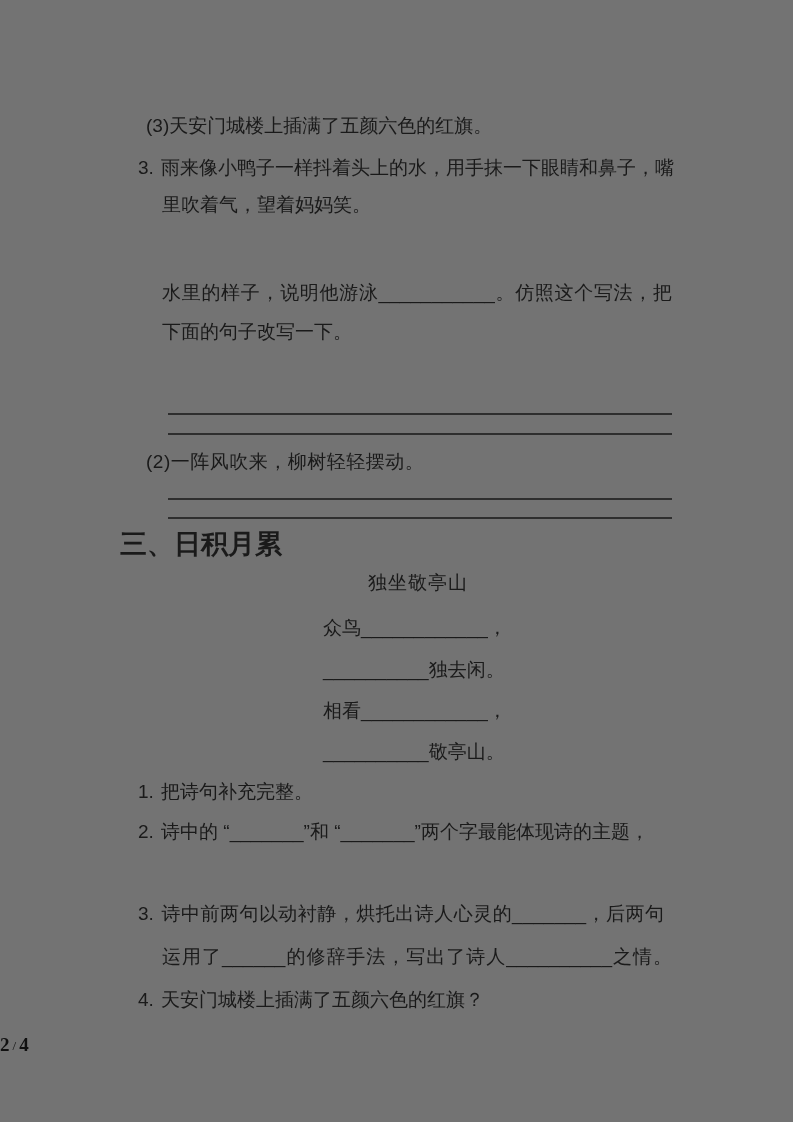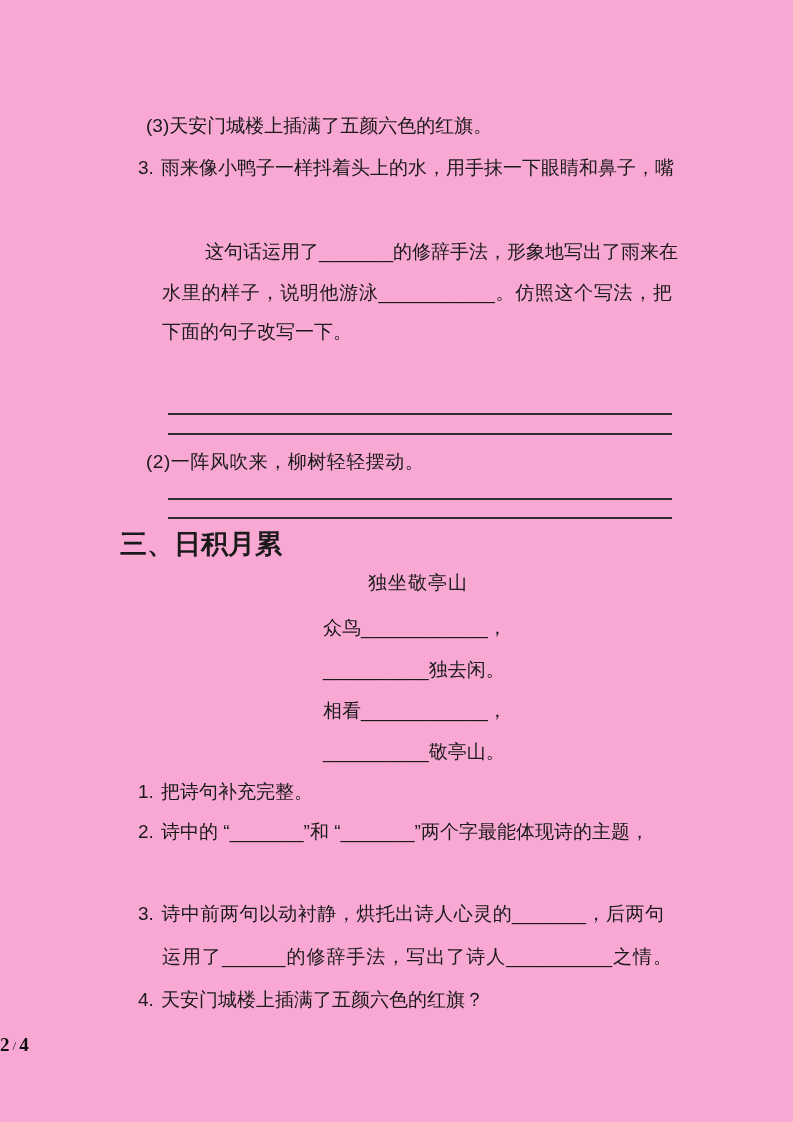--- a/index.html
+++ b/index.html
@@ -1,19 +1,19 @@
 <!DOCTYPE html>
 <html><head>
 <meta charset="utf-8">
 <style>
   html,body { margin:0; padding:0; background:#ffffff; }
   .page {
     position:relative;
     width:793px; height:1122px;
-    background:#f9a8d4;
+    background:#737373;
     font-family:"Liberation Sans","DejaVu Sans",sans-serif;
     color:#1a1a1a;
     overflow:hidden;
   }
   .row {
     position:absolute;
     font-size:19px;
     line-height:24px;
     white-space:nowrap;
     color:#1a1a1a;
@@ -41,22 +41,22 @@
 </style>
 </head>
 <body>
 
 <div class="page">
 
   <div class="row" style="left:146px;top:114px">(3)天安门城楼上插满了五颜六色的红旗。</div>
 
   <div class="row fill" style="left:138px;top:156px;width:534px"><span class="num">3.</span><span>雨来像小鸭子一样抖着头上的水，用手抹一下眼睛和鼻子，嘴</span></div>
 
+  <div class="row" style="left:162px;top:193px">里吹着气，望着妈妈笑。</div>
 
-  <div class="row fill" style="left:205px;top:240px;width:467px">这句话运用了_______的修辞手法，形象地写出了雨来在</div>
 
   <div class="row fill" style="left:162px;top:281px;width:510px">水里的样子，说明他游泳___________。仿照这个写法，把</div>
 
   <div class="row" style="left:162px;top:320px">下面的句子改写一下。</div>
 
 
   <div class="rule" style="top:413px"></div>
   <div class="rule" style="top:433px"></div>
 
   <div class="row subnum" style="left:146px;top:450px">(2)一阵风吹来，柳树轻轻摆动。</div>

